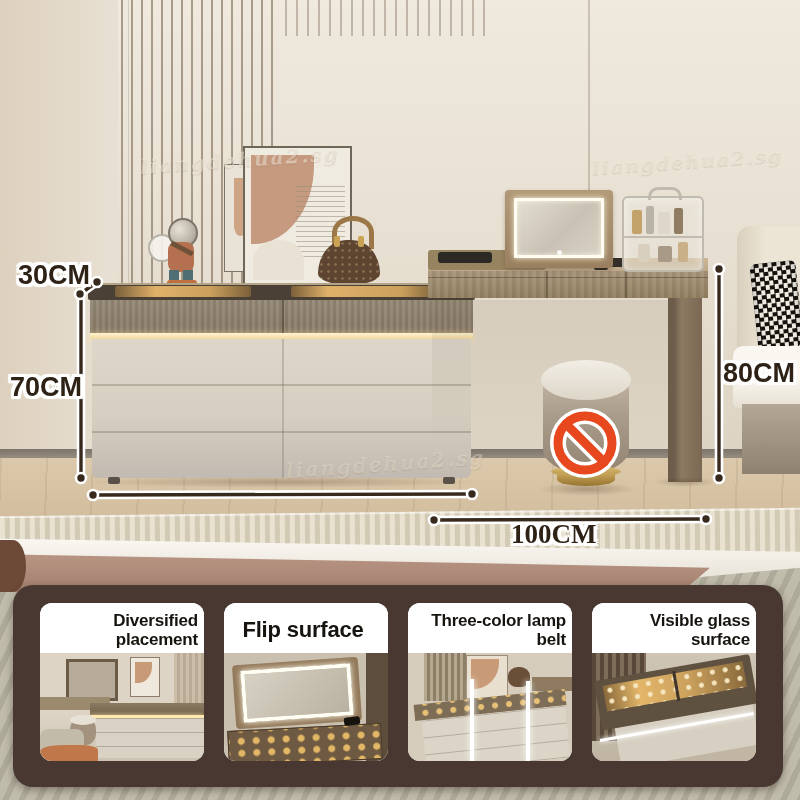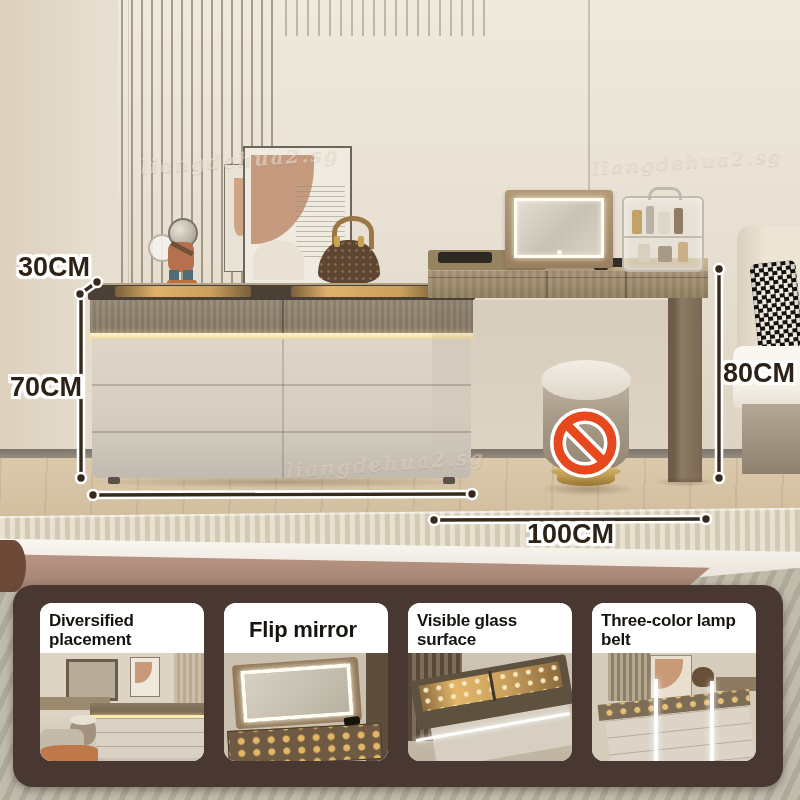--- a/index.html
+++ b/index.html
@@ -165,41 +165,41 @@
 
   
   #annot{left:0;top:0;width:800px;height:800px;pointer-events:none;}
   #annot .halo{stroke:#fff;stroke-width:8.5;stroke-linecap:round;}
   #annot .core{stroke:#38291d;stroke-width:3.4;stroke-linecap:round;}
   #annot .dot{fill:#38291d;stroke:#fff;stroke-width:2.6;}
   .meas{position:absolute;font-weight:bold;font-size:27px;color:#2e2217;white-space:nowrap;
         text-shadow:-2px -2px 0 #fff,0 -3px 0 #fff,2px -2px 0 #fff,3px 0 0 #fff,
                     2px 2px 0 #fff,0 3px 0 #fff,-2px 2px 0 #fff,-3px 0 0 #fff,
                     -3px -3px 1px #fff,3px -3px 1px #fff,3px 3px 1px #fff,-3px 3px 1px #fff;}
-  #m30{left:18px;top:252px;}  #m70{left:10px;top:372px;}
-  #m140{left:238px;top:497px;} #m100{left:527px;top:519px;} #m80{left:723px;top:358px;}
+  #m30{left:18px;top:260px;}  #m70{left:10px;top:372px;}
+  #m140{left:238px;top:497px;} #m100{left:511px;top:519px;font-family:Liberation Serif, serif;} #m80{left:723px;top:358px;}
 
   
   #title-pill{left:55px;top:37px;width:662px;height:56px;background:#fff;border-radius:28px;
         display:flex;align-items:center;justify-content:center;box-shadow:0 2px 5px rgba(0,0,0,.07);}
   #title-pill span{font-size:28px;font-weight:bold;color:#0f0f0f;letter-spacing:-.4px;white-space:nowrap;}
 
   
   .wm{position:absolute;font-family:"DejaVu Serif",serif;font-style:italic;font-weight:bold;
       color:rgba(246,238,224,.5);letter-spacing:2px;transform:rotate(-4deg);
       text-shadow:0 1px 1px rgba(120,100,80,.18);pointer-events:none;}
   #wm1{left:140px;top:148px;font-size:20px;}
   #wm2{left:592px;top:150px;font-size:19px;}
   #wm3{left:286px;top:452px;font-size:20px;color:rgba(240,232,216,.38);}
 
   
   #panel{left:13px;top:585px;width:770px;height:202px;background:#483831;border-radius:20px;
         box-shadow:0 3px 8px rgba(40,25,15,.4);}
   #cards{position:absolute;left:27px;top:18px;display:flex;gap:20px;}
-  .card{width:164px;height:158px;background:#fff;border-radius:12px;overflow:hidden;position:relative;}
+  .card{width:164px;height:158px;background:#fff;border-radius:12px;overflow:hidden;position:relative;text-align:right;}
   .card-header{height:50px;background:#fff;display:flex;align-items:center;padding:2px 6px 0 9px;}
   .card-header .label{font-weight:bold;font-size:17px;line-height:1.12;color:#17130f;letter-spacing:-.2px;}
   #card2 .card-header{justify-content:center;padding-left:0;}
   #card2 .label{font-size:22px;}
   .card-photo{position:absolute;left:0;top:50px;width:164px;height:108px;overflow:hidden;}
   .card-photo .p{position:absolute;}
 
   
   #ph1{background:linear-gradient(180deg,#ddd4c6 0 55%,#cbc2b2 100%);}
   .ph1-curtain{right:0;top:0;width:30px;height:72px;
@@ -425,44 +425,29 @@
             <span class="p ph1-drawers"></span>
           <span class="p ph1-stool"></span>
             <span class="p ph1-stooltop"></span>
           <span class="p ph1-bed"></span>
             <span class="p ph1-throw"></span>
         </div>
       </div>
 
       <div class="card" id="card2">
         <div class="card-header">
-            <span class="label">Flip mirror</span>
+            <span class="label">Flip surface</span>
           </div>
         <div class="card-photo" id="ph2">
           <span class="p ph2-wardrobe"></span>
           <span class="p ph2-storage"></span>
           <span class="p ph2-mirror">
               <span class="ph2-glass"></span>
             </span>
           <span class="p ph2-hinge"></span>
-        </div>
-      </div>
-
-      <div class="card" id="card3">
-        <div class="card-header">
-            <span class="label">Visible glass surface</span>
-          </div>
-        <div class="card-photo" id="ph3">
-          <span class="p ph3-slats"></span>
-          <span class="p ph3-drawer"></span>
-          <span class="p ph3-cab">
-              <span class="ph3-lit"></span>
-              <span class="ph3-div"></span>
-            </span>
-          <span class="p ph3-led"></span>
         </div>
       </div>
 
       <div class="card" id="card4">
         <div class="card-header">
             <span class="label">Three-color lamp belt</span>
           </div>
         <div class="card-photo" id="ph4">
           <span class="p ph4-slat"></span>
             <span class="p ph4-art">
@@ -470,16 +455,31 @@
             </span>
           <span class="p ph4-bag"></span>
             <span class="p ph4-deskr"></span>
           <span class="p ph4-top"></span>
             <span class="p ph4-drawers"></span>
           <span class="p ph4-l1"></span>
             <span class="p ph4-l2"></span>
         </div>
       </div>
 
+      <div class="card" id="card3">
+        <div class="card-header">
+            <span class="label">Visible glass surface</span>
+          </div>
+        <div class="card-photo" id="ph3">
+          <span class="p ph3-slats"></span>
+          <span class="p ph3-drawer"></span>
+          <span class="p ph3-cab">
+              <span class="ph3-lit"></span>
+              <span class="ph3-div"></span>
+            </span>
+          <span class="p ph3-led"></span>
+        </div>
+      </div>
+
     </div>
   </div>
 
 </div>
 
 </body></html>

